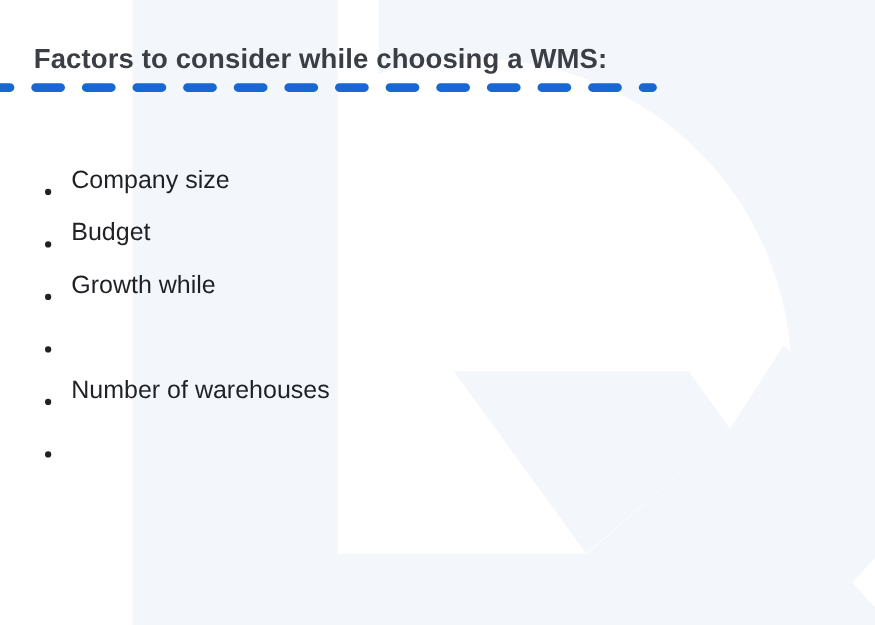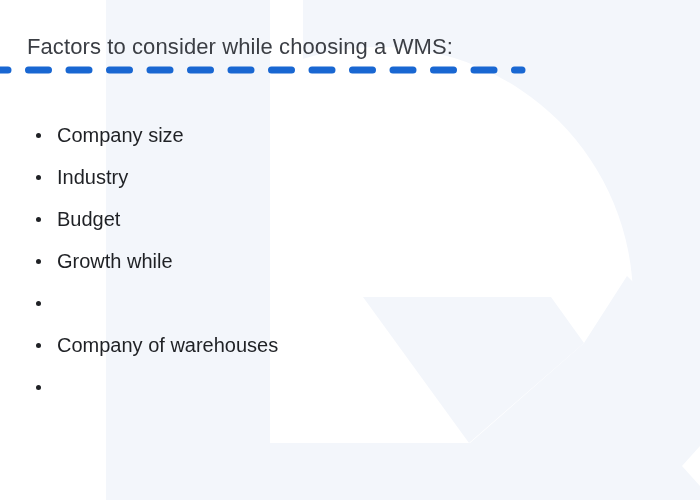--- a/index.html
+++ b/index.html
@@ -16,34 +16,34 @@
     background:var(--bg);
     overflow:hidden;
     font-family:"Liberation Sans", sans-serif;
   }
   .bg{position:absolute;left:0;top:0;width:700px;height:500px;display:block;}
   .bg .tint{fill:var(--tint);}
   .bg .paper{fill:var(--bg);}
   .content{position:absolute;left:0;top:0;width:700px;height:500px;}
   h1.title{
     position:absolute;left:27px;top:35px;margin:0;
-    font-size:22px;line-height:24px;font-weight:400;
+    font-size:22px;line-height:24px;font-weight:700;
     color:var(--title);letter-spacing:0.1px;white-space:nowrap;
   }
   .divider{
     position:absolute;left:0;top:66px;width:540px;height:8px;
     overflow:visible;display:block;
   }
   .divider line{stroke:var(--accent);}
   ul.factors{
     position:absolute;left:0;top:114px;margin:0;padding:0;
     list-style:none;
   }
   ul.factors li{
-    display:flex;align-items:center;height:42px;
+    display:flex;align-items:flex-end;height:42px;
     font-size:20px;color:var(--body);white-space:nowrap;
   }
   ul.factors .dot{
     flex:0 0 auto;width:5px;height:5px;border-radius:50%;
     background:var(--body);margin-left:36px;margin-right:16px;
   }
 </style>
 </head>
 <body>
 
@@ -66,36 +66,32 @@
       <line x1="-12" y1="4" x2="522" y2="4" stroke-width="7" stroke-linecap="round" stroke-dasharray="20 20.5"></line>
     </svg>
 
     <ul class="factors" id="factors-list">
         <li>
           <span class="dot"></span>
           <span>Company size</span>
         </li>
         <li>
           <span class="dot"></span>
-          <span>Industry</span>
-        </li>
-        <li>
-          <span class="dot"></span>
           <span>Budget</span>
         </li>
         <li>
           <span class="dot"></span>
           <span>Growth while</span>
         </li>
         <li>
           <span class="dot"></span>
         </li>
         <li>
           <span class="dot"></span>
-          <span>Company of warehouses</span>
+          <span>Number of warehouses</span>
         </li>
         <li>
           <span class="dot"></span>
         </li>
       </ul>
   </div>
 
 </div>
 
 </body></html>

